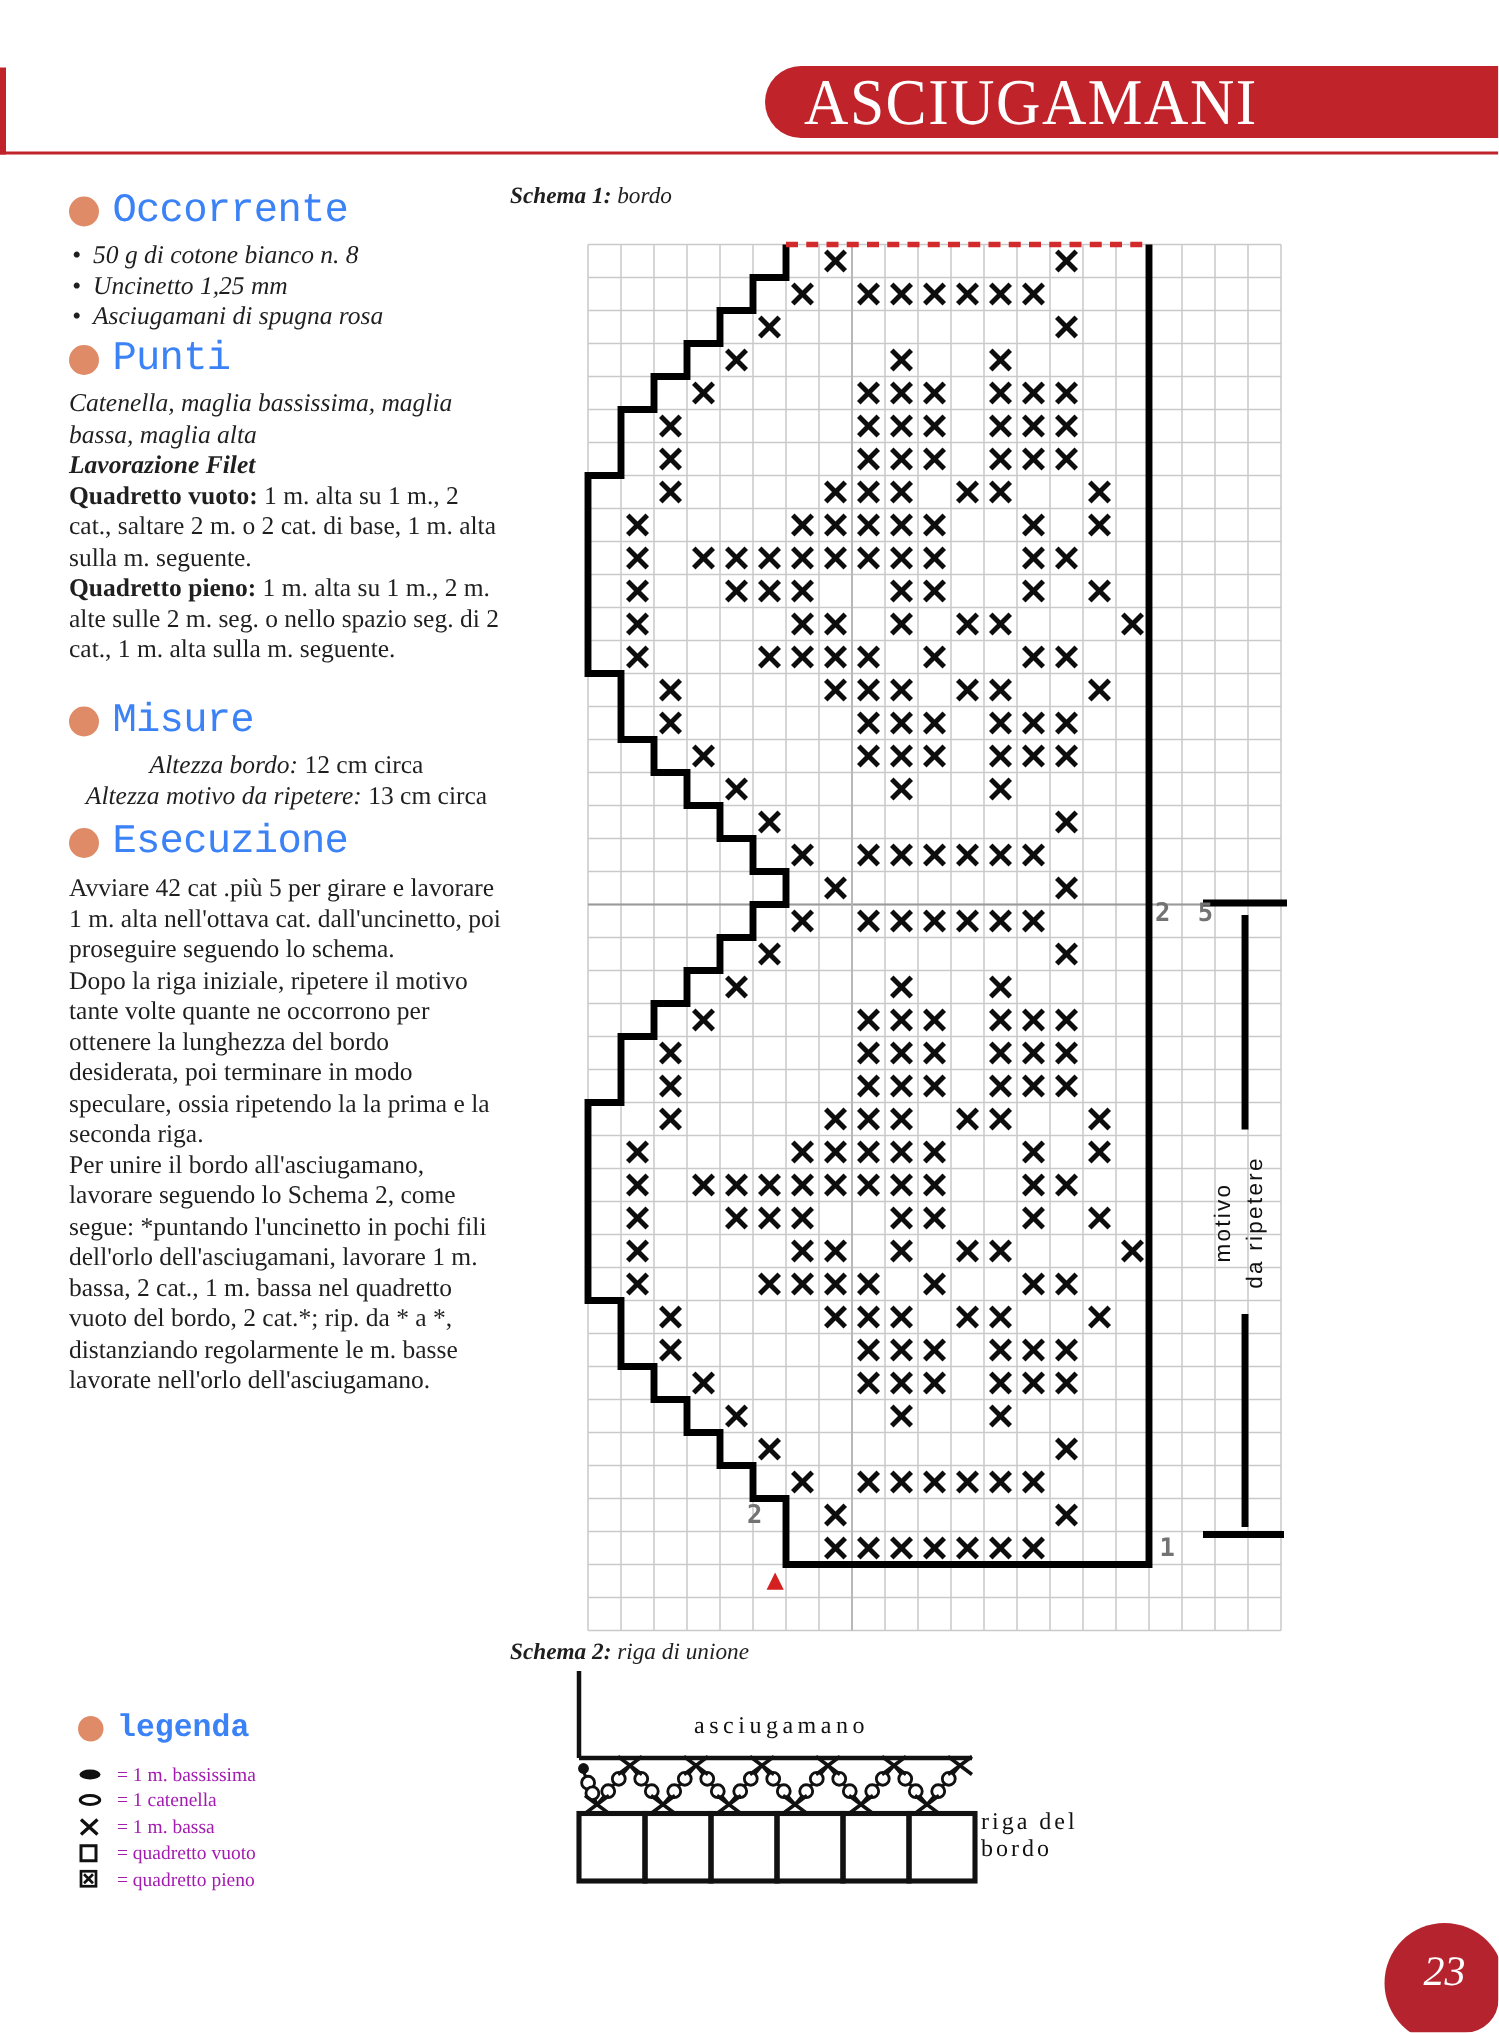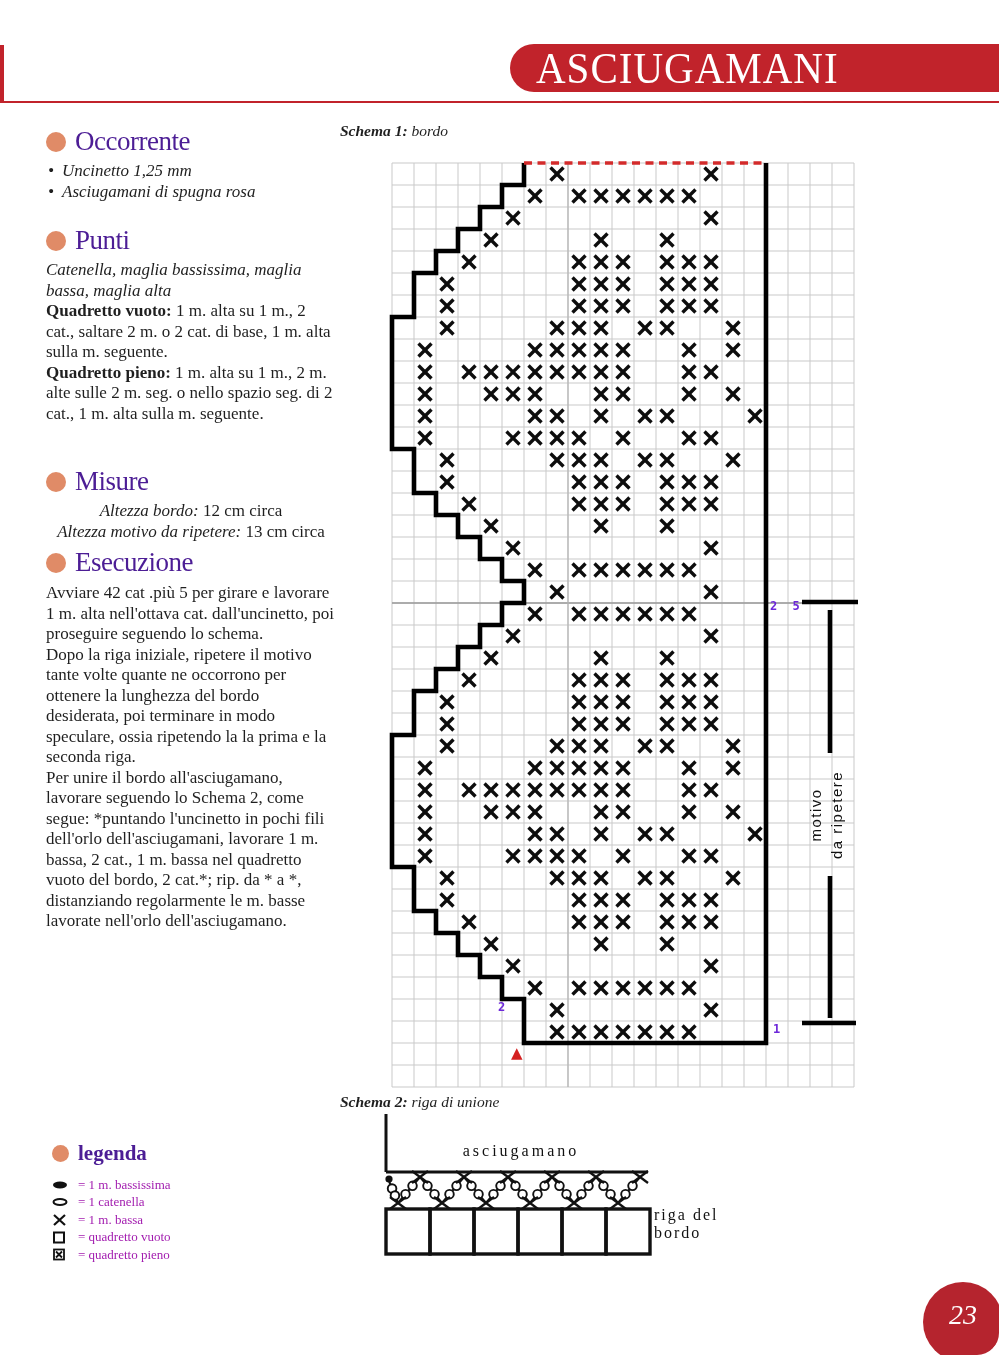--- a/index.html
+++ b/index.html
@@ -7,39 +7,39 @@
         font-family:"Liberation Serif",serif;color:#1f1f1f;border-radius:22px;}
   .abs{position:absolute;}
   
   #accent-left{left:0;top:45px;width:4px;height:58px;background:#c1232b;}
   #title-bar{left:510px;top:44px;width:489px;height:48px;background:#c1232b;border-radius:26px 0 0 26px;
              display:flex;align-items:center;}
   #title-bar .t{font-family:"Liberation Serif",serif;font-size:41px;color:#fff;letter-spacing:1px;
                 padding-left:26px;white-space:nowrap;transform:scaleY(1.06);}
   #header-rule{left:0;top:101px;width:999px;height:2px;background:#c1232b;}
   
-  .sec-head{display:flex;align-items:center;font-family:Liberation Serif, serif;color:#4c1d95;}
+  .sec-head{display:flex;align-items:center;font-family:Liberation Mono, monospace;color:#3b82f6;}
   .sec-head .dot{width:20px;height:20px;border-radius:50%;background:#e08b67;margin-right:9px;flex:0 0 auto;}
   .sec-head .ht{font-size:27px;letter-spacing:-0.5px;}
   .body-text{font-size:17px;line-height:20.5px;}
   .it{font-style:italic;}
   .b{font-weight:bold;}
   .bullets div{padding-left:2px;}
   .bullets .bl{display:inline-block;width:14px;}
   
   #legend-head .dot{width:17px;height:17px;}
   #legend-head .ht{font-size:21px;font-weight:bold;letter-spacing:0;}
   .lg-item{display:flex;align-items:center;height:17.5px;font-family:Liberation Serif, serif;
            font-size:13px;color:#a21caf;}
   .lg-ic{width:26px;display:flex;justify-content:flex-start;align-items:center;}
   
   .schema-cap{font-size:15.5px;}
   .schema-cap .cb{font-weight:bold;font-style:italic;}
   .schema-cap .ci{font-style:italic;}
-  .chart-num{font-family:"DejaVu Sans Mono",monospace;font-weight:bold;font-size:12px;color:#6d28d9;}
+  .chart-num{font-family:"DejaVu Sans Mono",monospace;font-weight:bold;font-size:17px;color:#737373;}
   #start-marker{color:#d42020;font-size:15px;font-family:"DejaVu Sans",sans-serif;}
   #bracket-label{width:130px;height:44px;transform:rotate(-90deg);text-align:center;
                  font-family:"Liberation Sans",sans-serif;font-size:15px;letter-spacing:1.5px;color:#111;
                  line-height:21px;}
   .diag-label{font-family:Liberation Serif, serif;letter-spacing:3px;font-size:16px;color:#111;}
   
   #page-circle{left:923px;top:1282px;width:80px;height:80px;border-radius:50%;background:#b5242e;}
   #page-num{left:936px;top:1299px;width:54px;text-align:center;font-family:"Liberation Serif",serif;
             font-style:italic;font-size:28px;color:#fff;}
 </style>
@@ -927,32 +927,34 @@
         <line x1="632" y1="1171" x2="648" y2="1183" stroke="#111" stroke-width="2.3"></line>
         <line x1="632" y1="1183" x2="648" y2="1171" stroke="#111" stroke-width="2.3"></line>
       </svg></div>
 
   <div class="abs" style="left:46px;top:126px;width:290px;">
     <div class="sec-head">
       <span class="dot"></span>
       <span class="ht">Occorrente</span>
     </div>
     <div class="body-text it bullets" style="margin-top:4px;">
+      <div><span class="bl">•</span><span>50 g di cotone bianco n. 8</span></div>
       <div><span class="bl">•</span><span>Uncinetto 1,25 mm</span></div>
       <div><span class="bl">•</span><span>Asciugamani di spugna rosa</span></div>
     </div>
   </div>
 
   <div class="abs" style="left:46px;top:225px;width:290px;">
     <div class="sec-head">
       <span class="dot"></span>
       <span class="ht">Punti</span>
     </div>
     <div class="body-text" style="margin-top:4px;">
       <div class="it">Catenella, maglia bassissima, maglia bassa, maglia alta</div>
+      <div class="it b">Lavorazione Filet</div>
       <div><span class="b">Quadretto vuoto:</span><span> 1 m. alta su 1 m., 2 cat., saltare 2 m. o 2 cat. di base, 1 m. alta  sulla m. seguente.</span></div>
       <div><span class="b">Quadretto pieno:</span><span> 1 m. alta su 1 m., 2 m. alte sulle 2 m. seg. o nello spazio seg. di 2 cat., 1 m. alta sulla m. seguente.</span></div>
     </div>
   </div>
 
   <div class="abs" style="left:46px;top:466px;width:290px;">
     <div class="sec-head">
       <span class="dot"></span>
       <span class="ht">Misure</span>
     </div>

